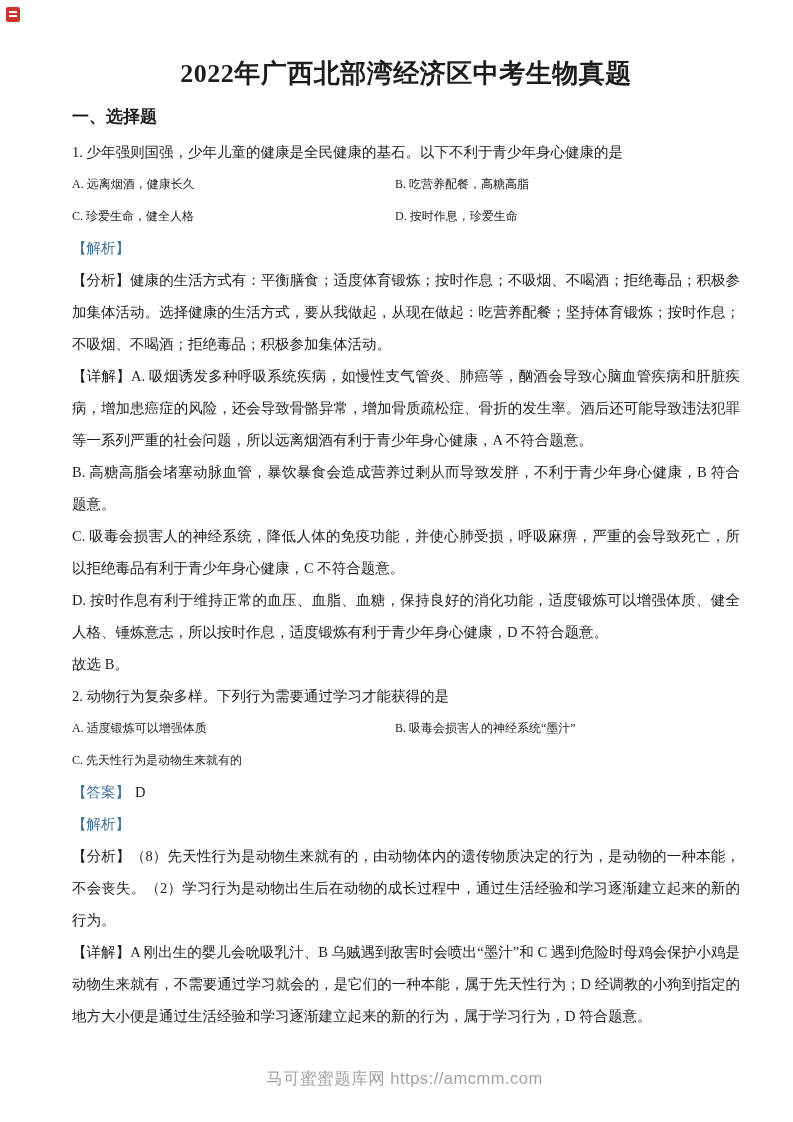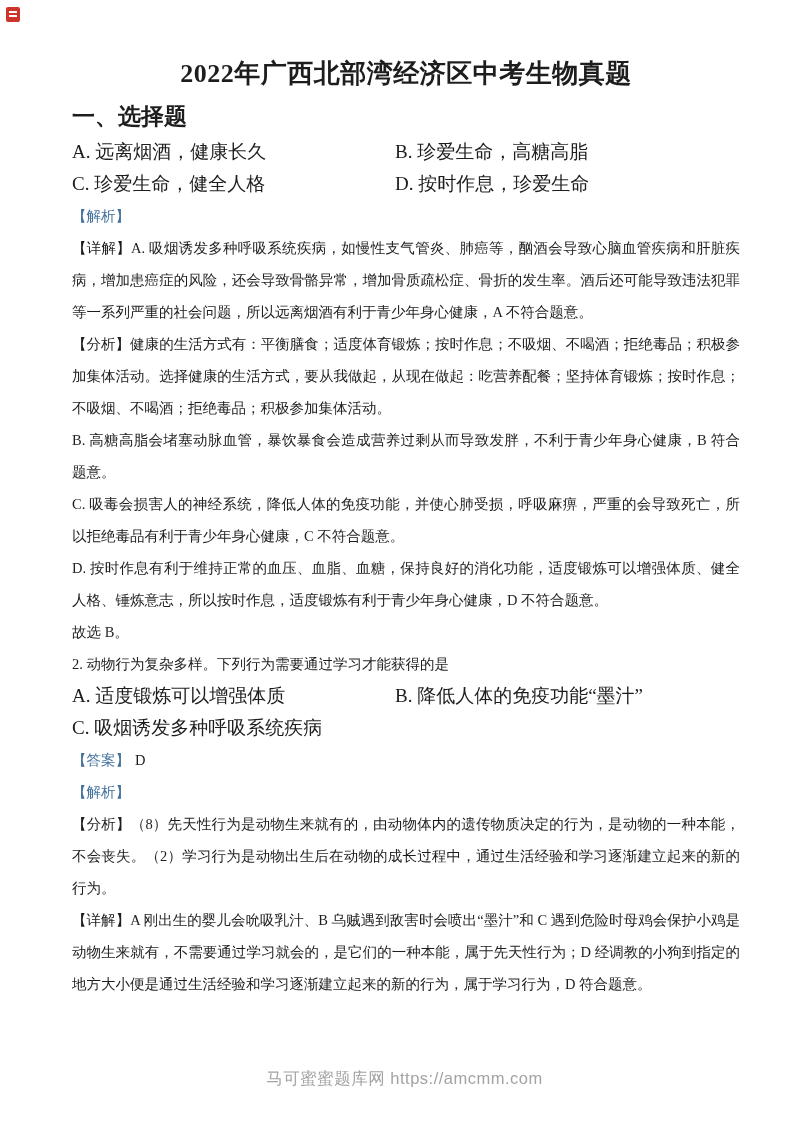--- a/index.html
+++ b/index.html
@@ -35,37 +35,37 @@
   }
   .title {
     text-align: center;
     font-size: 26px;
     font-weight: bold;
     line-height: 32px;
     letter-spacing: 0.5px;
     margin: 0;
   }
   .section-heading {
-    font-size: 23px;
+    font-size: 17px;
     font-weight: bold;
     line-height: 30px;
     margin: 12px 0 4px 0;
   }
   .line, .para {
     margin: 0;
     font-size: 14.5px;
     line-height: 32px;
   }
   .para {
     text-align: justify;
     text-align-last: left;
   }
   .opt-row {
     display: flex;
-    font-size: 19px;
+    font-size: 12px;
     line-height: 32px;
   }
   .opt-left { width: 323px; flex: 0 0 323px; }
   .opt-right { flex: 1; }
   .blue { color: #41719C; }
   .answer-letter { margin-left: 5px; }
   .footer {
     position: absolute;
     left: 16px; right: 0;
     top: 1068px;
@@ -81,47 +81,48 @@
 
 <div class="corner-logo"></div>
 
 <div class="doc">
 
   <h1 class="title">2022年广西北部湾经济区中考生物真题</h1>
 
   <h2 class="section-heading">一、选择题</h2>
 
   <div>
+    <p class="line">1. 少年强则国强，少年儿童的健康是全民健康的基石。以下不利于青少年身心健康的是</p>
     <div class="opt-row">
       <span class="opt-left">A. 远离烟酒，健康长久</span>
-      <span class="opt-right">B. 珍爱生命，高糖高脂</span>
+      <span class="opt-right">B. 吃营养配餐，高糖高脂</span>
     </div>
     <div class="opt-row">
       <span class="opt-left">C. 珍爱生命，健全人格</span>
       <span class="opt-right">D. 按时作息，珍爱生命</span>
     </div>
     <p class="line">
       <span class="blue">【解析】</span>
     </p>
+    <p class="para">【分析】健康的生活方式有：平衡膳食；适度体育锻炼；按时作息；不吸烟、不喝酒；拒绝毒品；积极参加集体活动。选择健康的生活方式，要从我做起，从现在做起：吃营养配餐；坚持体育锻炼；按时作息；不吸烟、不喝酒；拒绝毒品；积极参加集体活动。</p>
     <p class="para">【详解】A. 吸烟诱发多种呼吸系统疾病，如慢性支气管炎、肺癌等，酗酒会导致心脑血管疾病和肝脏疾病，增加患癌症的风险，还会导致骨骼异常，增加骨质疏松症、骨折的发生率。酒后还可能导致违法犯罪等一系列严重的社会问题，所以远离烟酒有利于青少年身心健康，A 不符合题意。</p>
-    <p class="para">【分析】健康的生活方式有：平衡膳食；适度体育锻炼；按时作息；不吸烟、不喝酒；拒绝毒品；积极参加集体活动。选择健康的生活方式，要从我做起，从现在做起：吃营养配餐；坚持体育锻炼；按时作息；不吸烟、不喝酒；拒绝毒品；积极参加集体活动。</p>
     <p class="para">B. 高糖高脂会堵塞动脉血管，暴饮暴食会造成营养过剩从而导致发胖，不利于青少年身心健康，B 符合题意。</p>
     <p class="para">C. 吸毒会损害人的神经系统，降低人体的免疫功能，并使心肺受损，呼吸麻痹，严重的会导致死亡，所以拒绝毒品有利于青少年身心健康，C 不符合题意。</p>
     <p class="para">D. 按时作息有利于维持正常的血压、血脂、血糖，保持良好的消化功能，适度锻炼可以增强体质、健全人格、锤炼意志，所以按时作息，适度锻炼有利于青少年身心健康，D 不符合题意。</p>
     <p class="para">故选 B。</p>
   </div>
 
   <div>
     <p class="line">2. 动物行为复杂多样。下列行为需要通过学习才能获得的是</p>
     <div class="opt-row">
       <span class="opt-left">A. 适度锻炼可以增强体质</span>
-      <span class="opt-right">B. 降低人体的免疫功能“墨汁”</span>
+      <span class="opt-right">B. 吸毒会损害人的神经系统“墨汁”</span>
     </div>
     <div class="opt-row">
-      <span class="opt-left">C. 吸烟诱发多种呼吸系统疾病</span>
+      <span class="opt-left">C. 先天性行为是动物生来就有的</span>
     </div>
     <p class="line">
       <span class="blue">【答案】</span><span class="answer-letter">D</span>
     </p>
     <p class="line">
       <span class="blue">【解析】</span>
     </p>
     <p class="para">【分析】（8）先天性行为是动物生来就有的，由动物体内的遗传物质决定的行为，是动物的一种本能，不会丧失。（2）学习行为是动物出生后在动物的成长过程中，通过生活经验和学习逐渐建立起来的新的行为。</p>
     <p class="para">【详解】A 刚出生的婴儿会吮吸乳汁、B 乌贼遇到敌害时会喷出“墨汁”和 C 遇到危险时母鸡会保护小鸡是动物生来就有，不需要通过学习就会的，是它们的一种本能，属于先天性行为；D 经调教的小狗到指定的地方大小便是通过生活经验和学习逐渐建立起来的新的行为，属于学习行为，D 符合题意。</p>
   </div>

